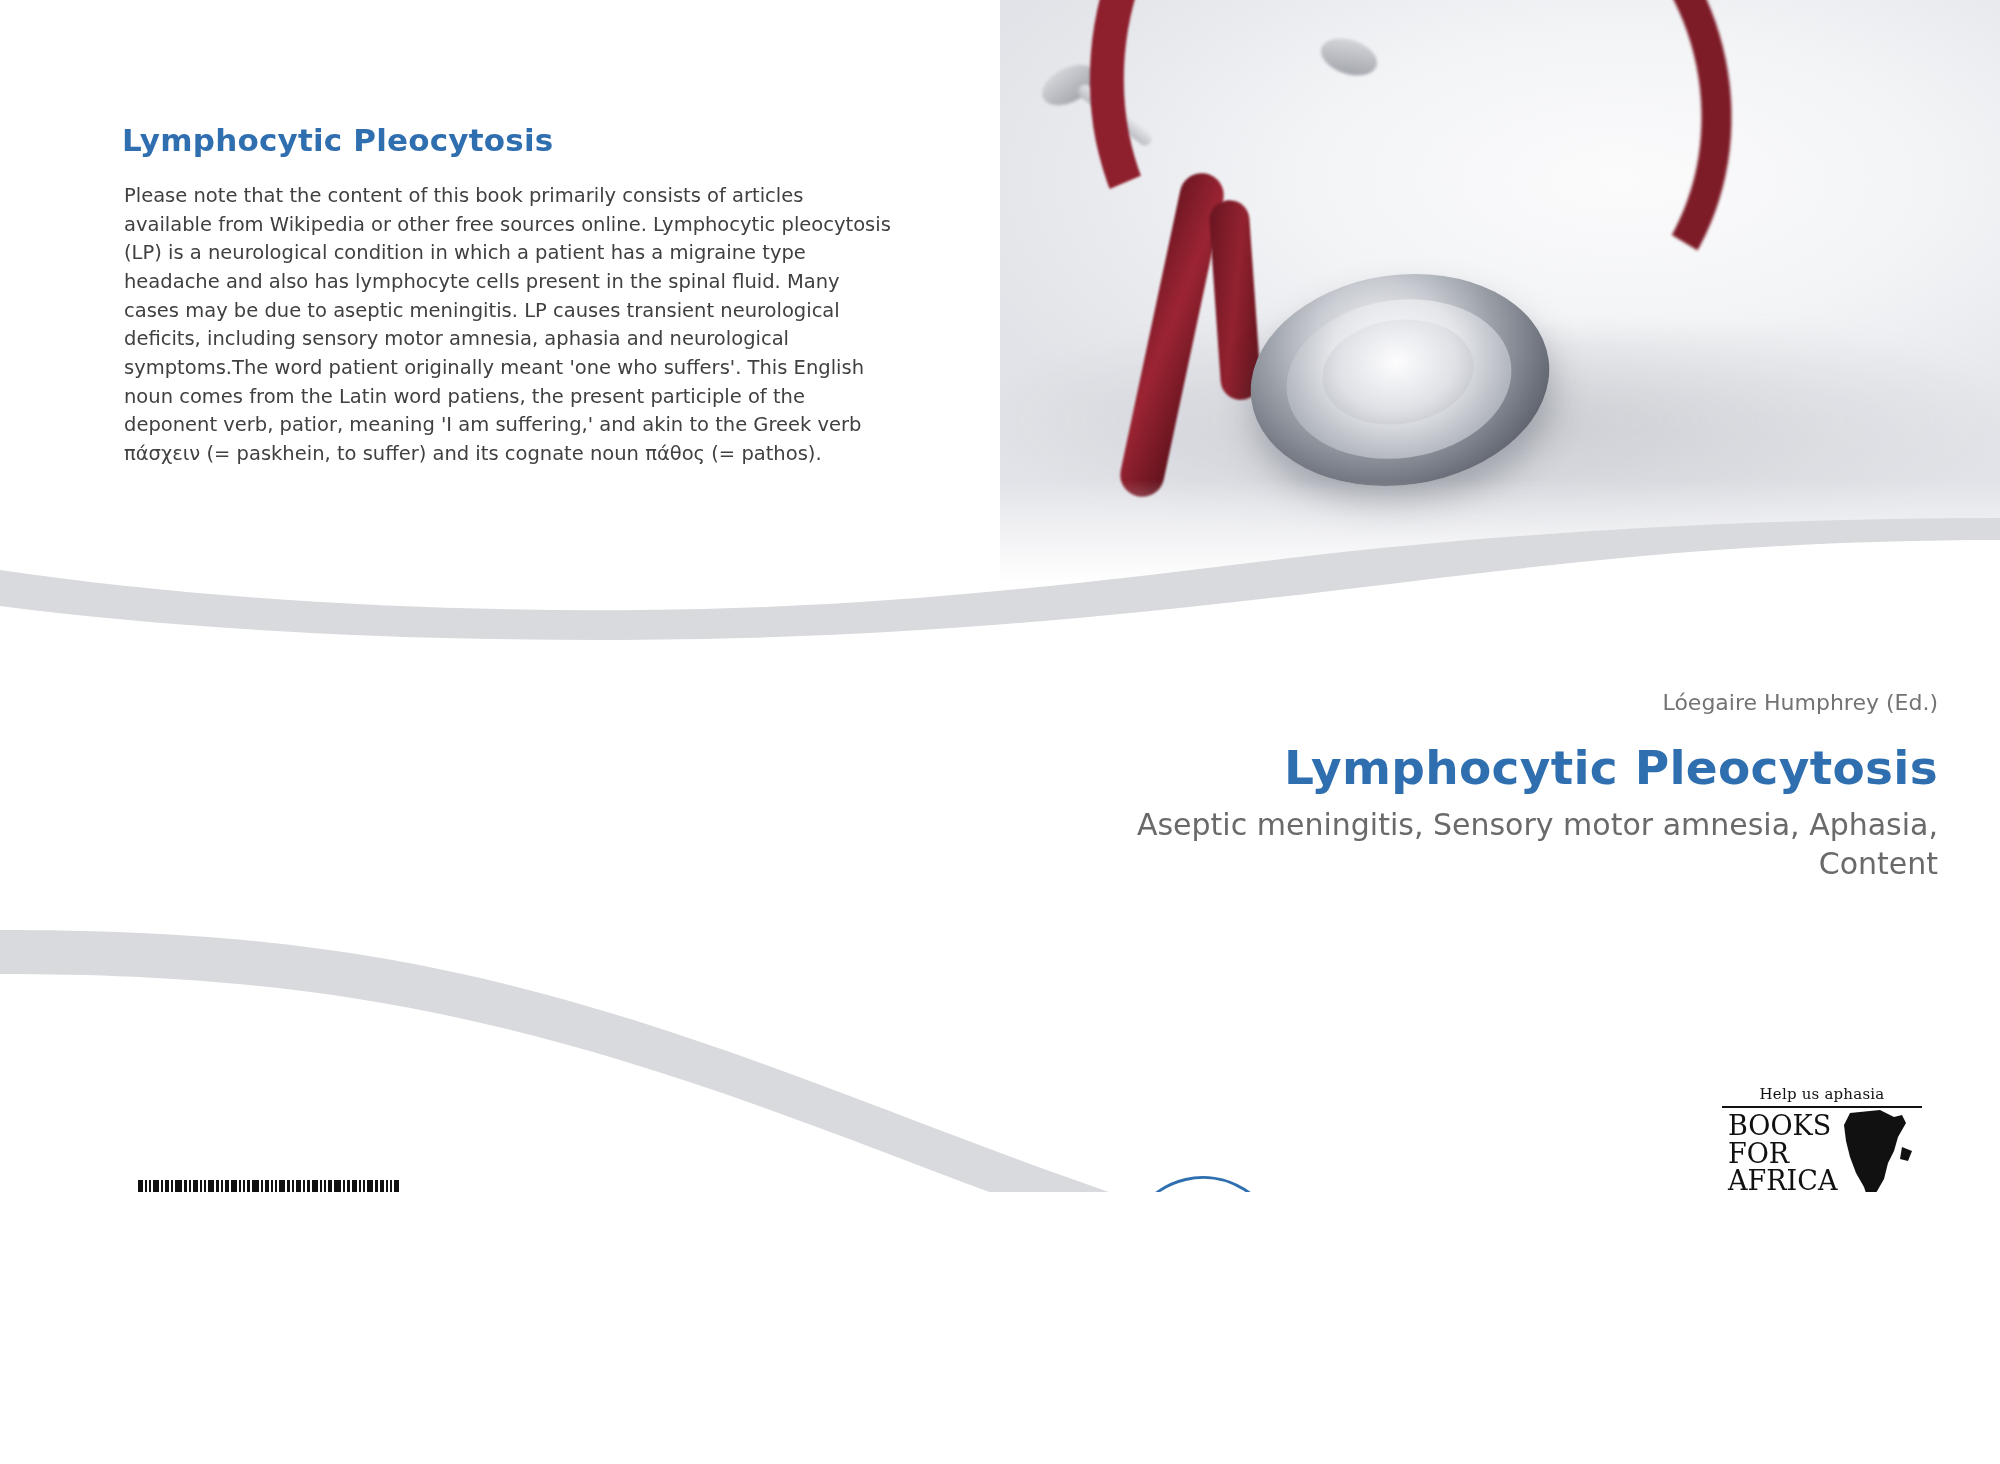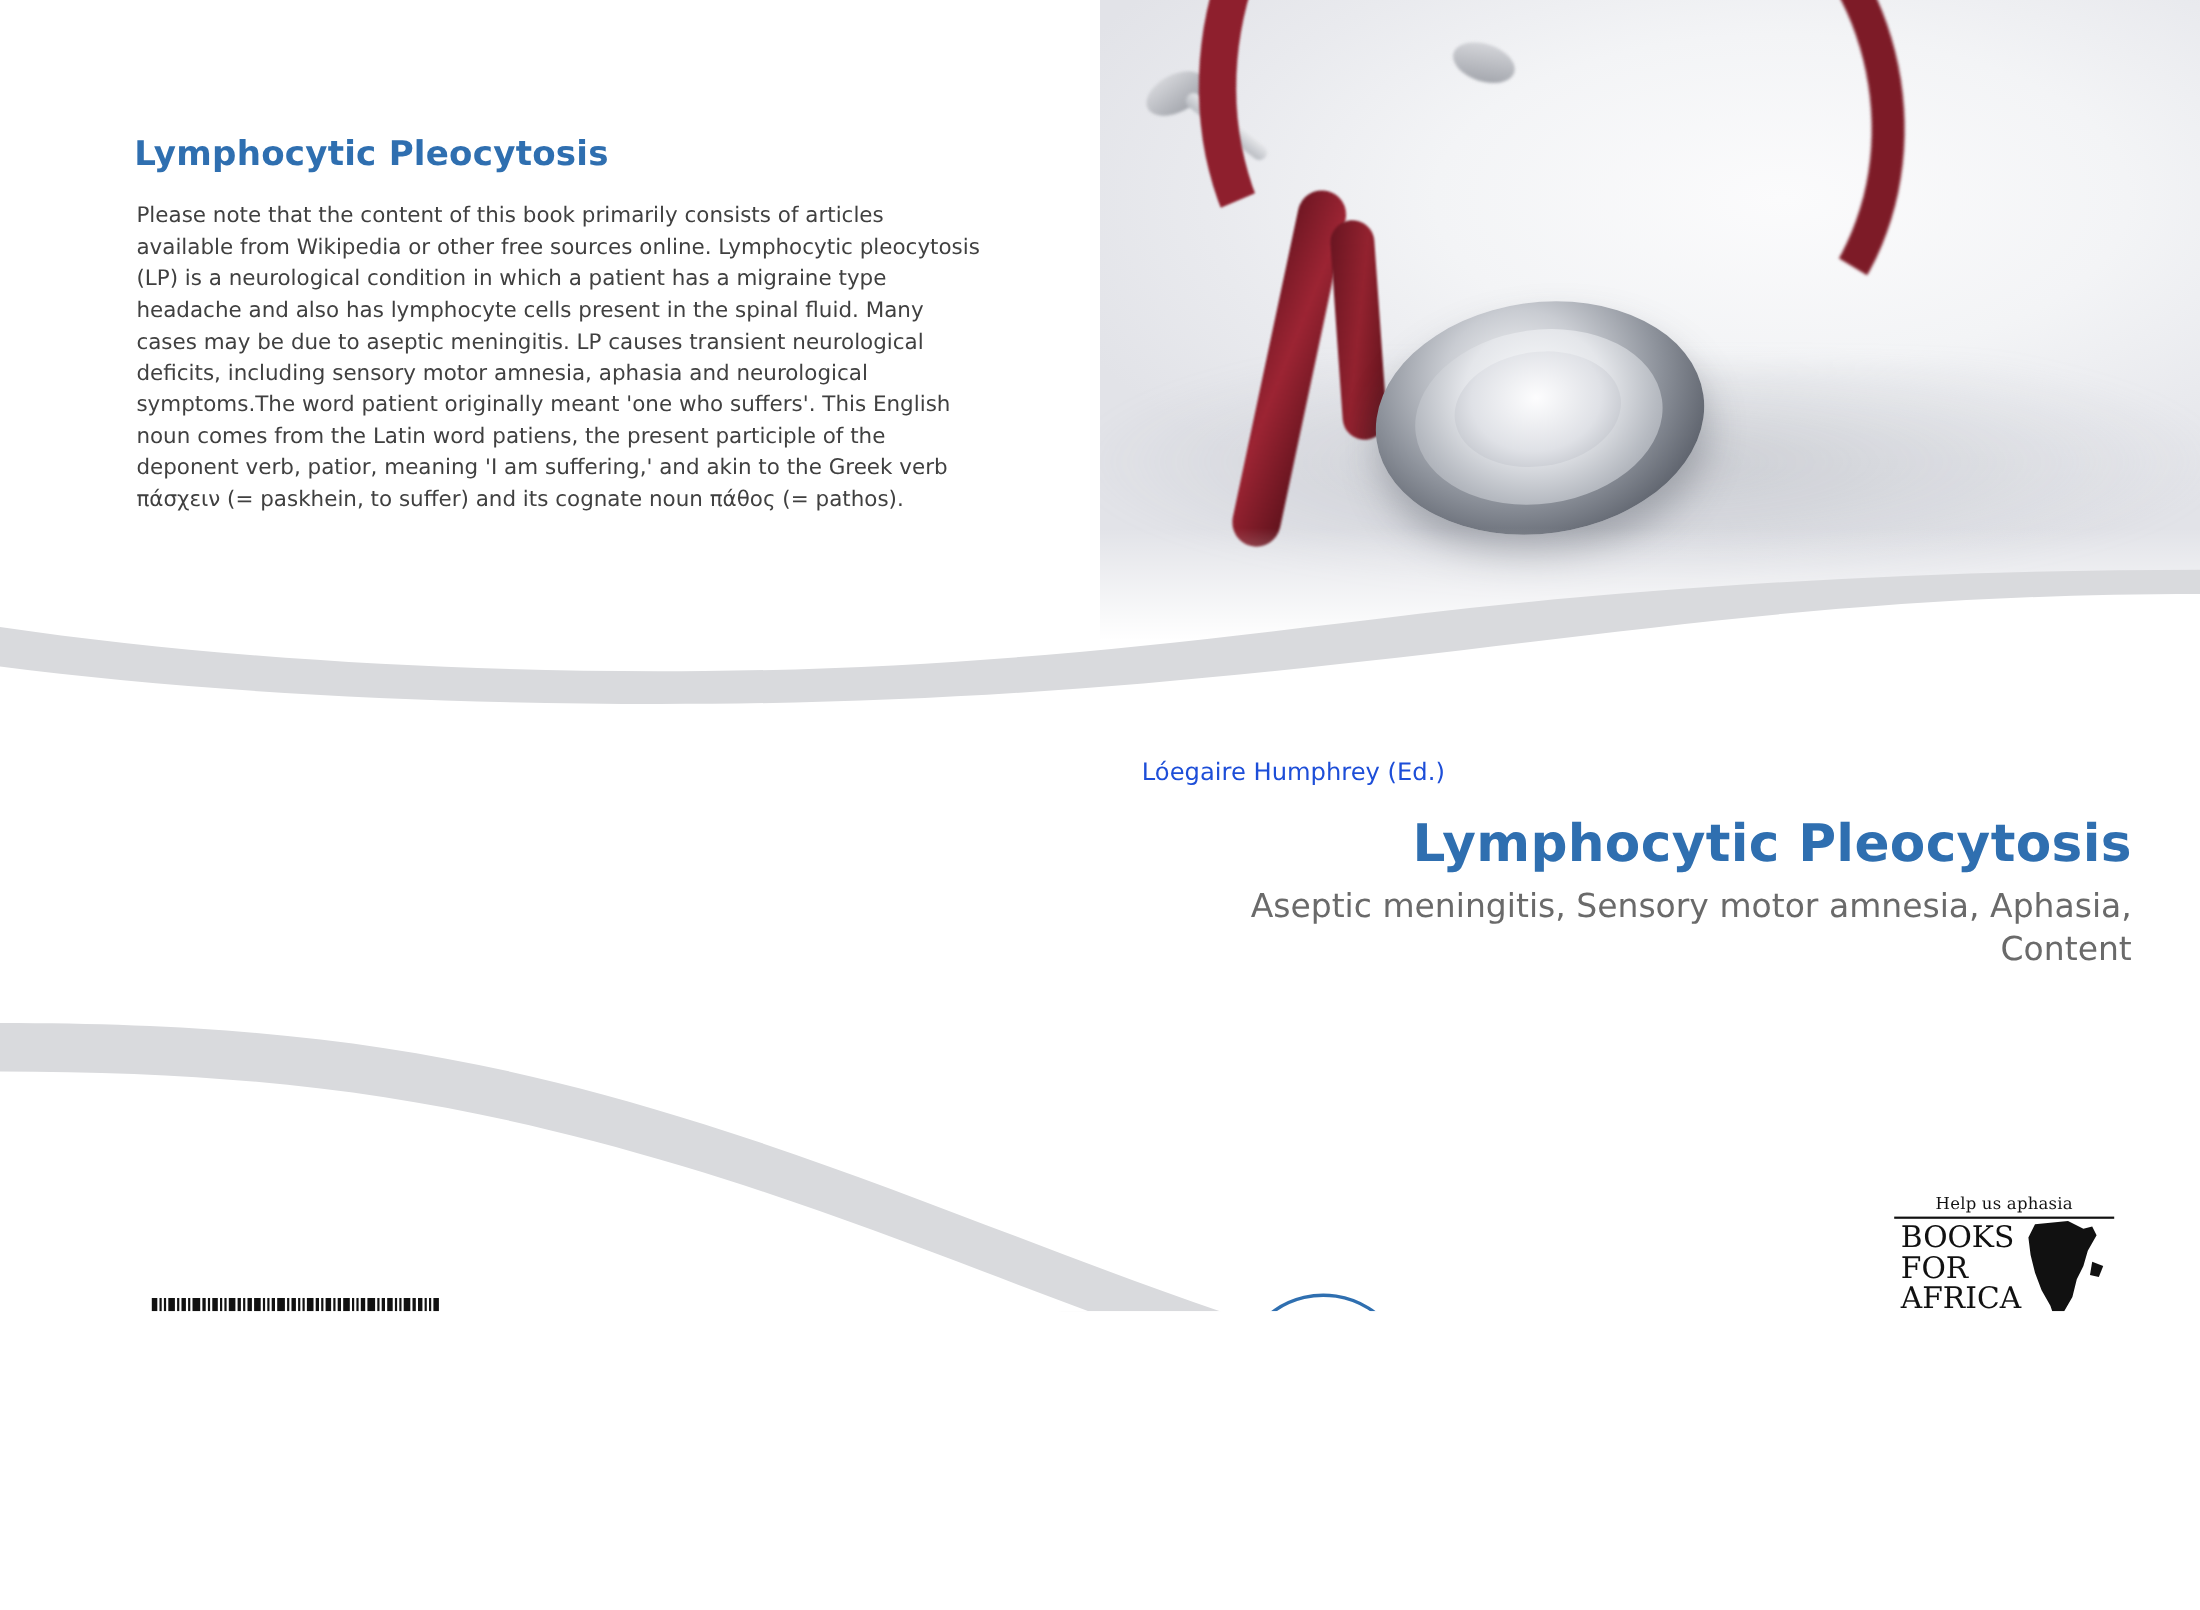--- a/index.html
+++ b/index.html
@@ -185,23 +185,23 @@
     height: 534px;
     pointer-events: none;
   }
 
   
   .editor {
     position: absolute;
     right: 62px;
     top: 690px;
     width: 900px;
-    text-align: left;
+    text-align: right;
     font-size: 22px;
-    color: #1d4ed8;
+    color: #737373;
   }
   .front-title {
     position: absolute;
     right: 62px;
     top: 740px;
     width: 1000px;
     text-align: right;
     font-size: 47px;
     font-weight: bold;
     color: #2f6fb0;

